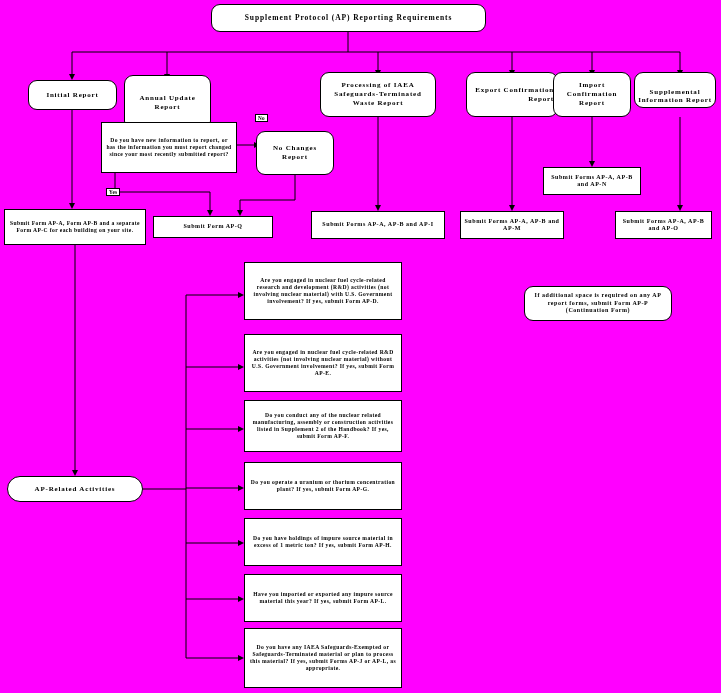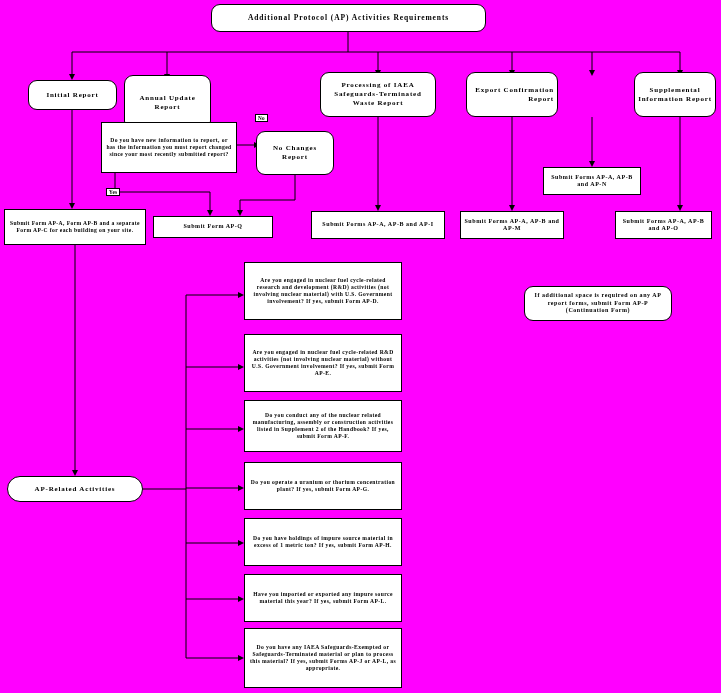--- a/index.html
+++ b/index.html
@@ -118,41 +118,44 @@
     <polygon points="244,488 238,485 238,491"></polygon>
     <line x1="186" y1="543" x2="240" y2="543"></line>
     <polygon points="244,543 238,540 238,546"></polygon>
     <line x1="186" y1="599" x2="240" y2="599"></line>
     <polygon points="244,599 238,596 238,602"></polygon>
     <line x1="186" y1="658" x2="240" y2="658"></line>
     <polygon points="244,658 238,655 238,661"></polygon>
   </svg>
 
   <div class="node rounded title" style="left:211px;top:4px;width:275px;height:28px;">
-    <span>Additional Protocol (AP) Activities Requirements</span>
+    <span>Supplement Protocol (AP) Reporting Requirements</span>
   </div>
 
   <div class="node rounded f7" style="left:28px;top:80px;width:89px;height:30px;">
     <span>Initial Report</span>
   </div>
 
   <div class="node rounded f7" style="left:124px;top:75px;width:87px;height:55px;">
     <span>Annual Update Report</span>
   </div>
 
   <div class="node rounded f7" style="left:320px;top:72px;width:116px;height:45px;">
     <span>Processing of IAEA Safeguards-Terminated Waste Report</span>
   </div>
 
   <div class="node rounded f7" style="left:466px;top:72px;width:92px;height:45px;text-align:right;">
     <span>Export Confirmation Report</span>
   </div>
 
-
-  <div class="node rounded f7" style="left:634px;top:72px;width:82px;height:45px;">
+  <div class="node rounded f7" style="left:553px;top:72px;width:78px;height:45px;">
+    <span>Import Confirmation Report</span>
+  </div>
+
+  <div class="node rounded f7" style="left:634px;top:72px;width:82px;height:36px;align-items:flex-end;">
     <span>Supplemental Information Report</span>
   </div>
 
   <div class="node f55" style="left:101px;top:122px;width:136px;height:51px;">
     <span>Do you have new information to report, or has the information you must report changed since your most recently submitted report?</span>
   </div>
 
   <div class="label" style="left:255px;top:114px;">
     <span>No</span>
   </div>

